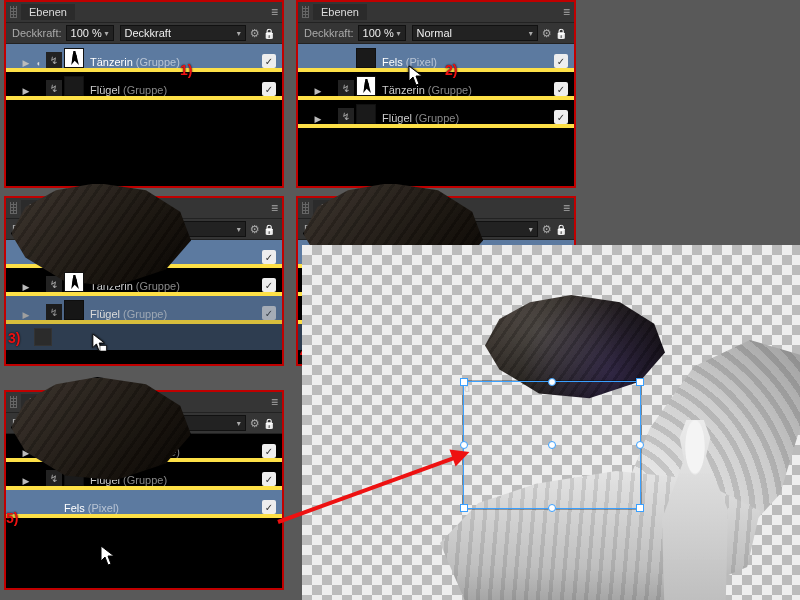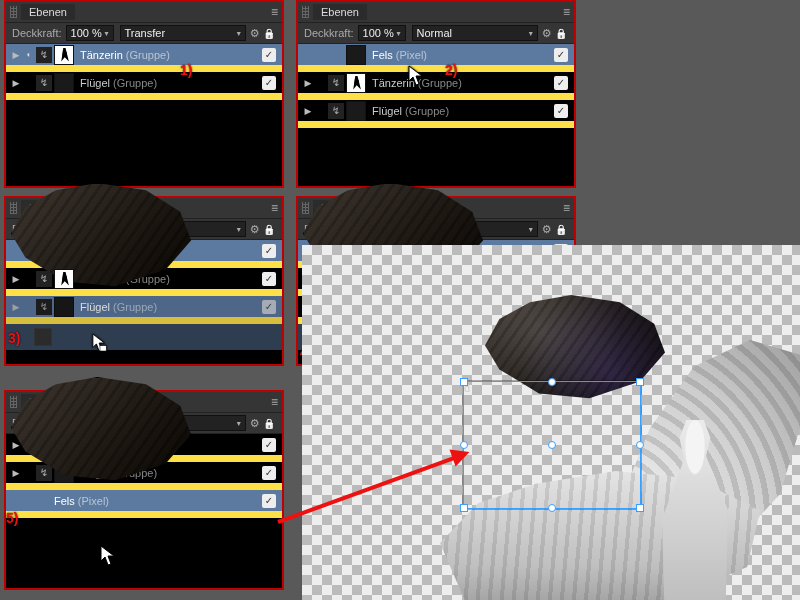--- a/index.html
+++ b/index.html
@@ -48,24 +48,24 @@
   .blend-field { flex: 1; justify-content: space-between; margin-left: 2px; }
   .caret-down { font-size: 8px; color: #aaa; }
   .gear { color: #aaa; font-size: 11px; }
   .lock { color: #aaa; font-size: 11px; }
   .eye { color: #ddd; font-size: 8px; }
   .gear::before { content: "⚙"; }
   .lock::before { content: "🔒"; filter: grayscale(1) brightness(1.4); font-size:10px; }
   .eye::before  { content: "◐"; }
   .layers { }
   .layer {
-    display: flex; align-items: center;
+    display: flex; align-items: flex-end;
     height: 28px;
-    border-bottom: 7px solid #fde047;
-    padding-left: 4px;
+    border-bottom: 4px solid #fde047;
+    padding-left: 14px;
   }
   .layer.selected { background: #5c7aa0; color: #fff; }
   .layer.selected .dim { color: #b8c4d4; }
   .expand {
     width: 12px; text-align: center; color: #bbb; font-size: 9px;
   }
   .expand::before { content: "▶"; }
   .expand.none::before { content: ""; }
   .fx-badge {
     width: 16px; height: 16px; background: #222;
@@ -183,21 +183,21 @@
     <span class="tab">Ebenen</span>
     <span class="menu-icon">≡</span>
   </div>
   <div class="opacity-row">
     <span class="label">Deckkraft:</span>
     <div class="opacity-field">
       <span>100 %</span>
       <span class="caret-down">▾</span>
     </div>
     <div class="blend-field">
-      <span>Transfer</span>
+      <span>Deckkraft</span>
       <span class="caret-down">▾</span>
     </div>
     <span class="gear"></span>
     <span class="lock"></span>
   </div>
   <div class="layers">
     <div class="layer selected">
       <span class="expand"></span>
       <span class="eye" style="width:14px;text-align:center"></span>
       <span class="fx-badge"></span>

